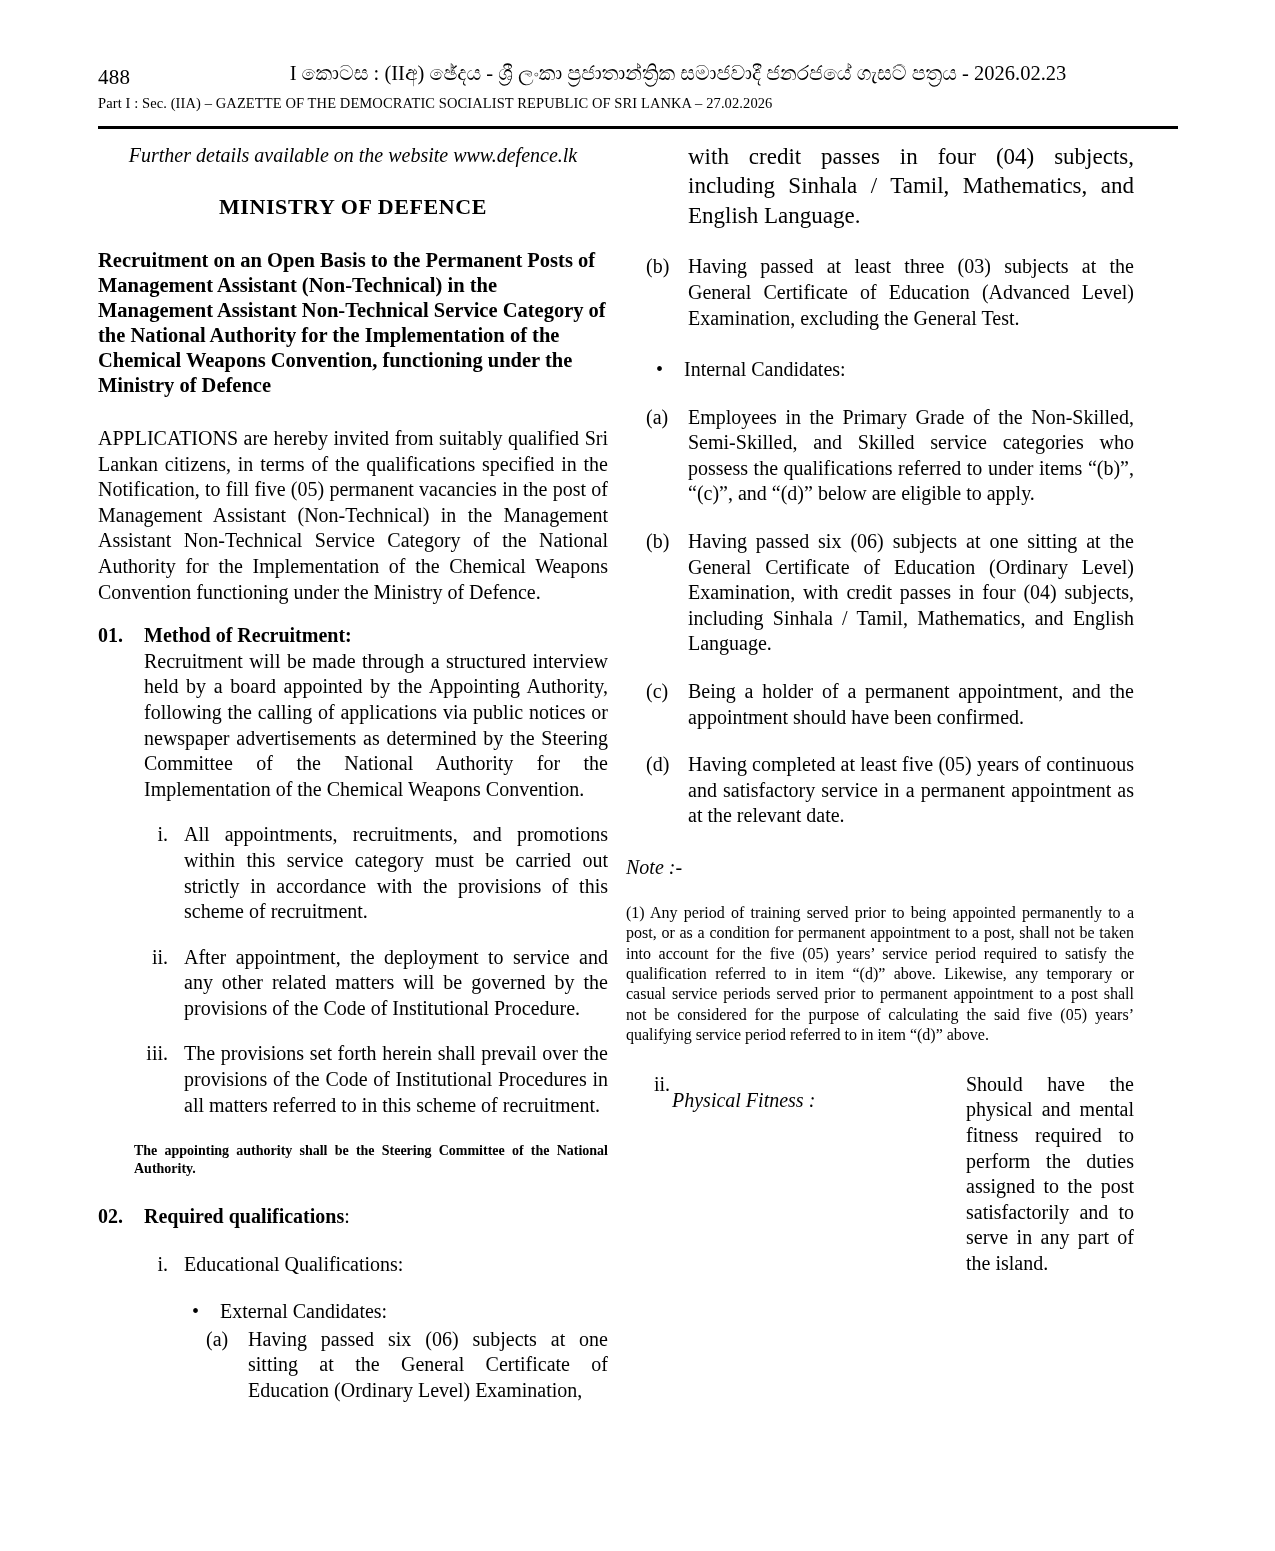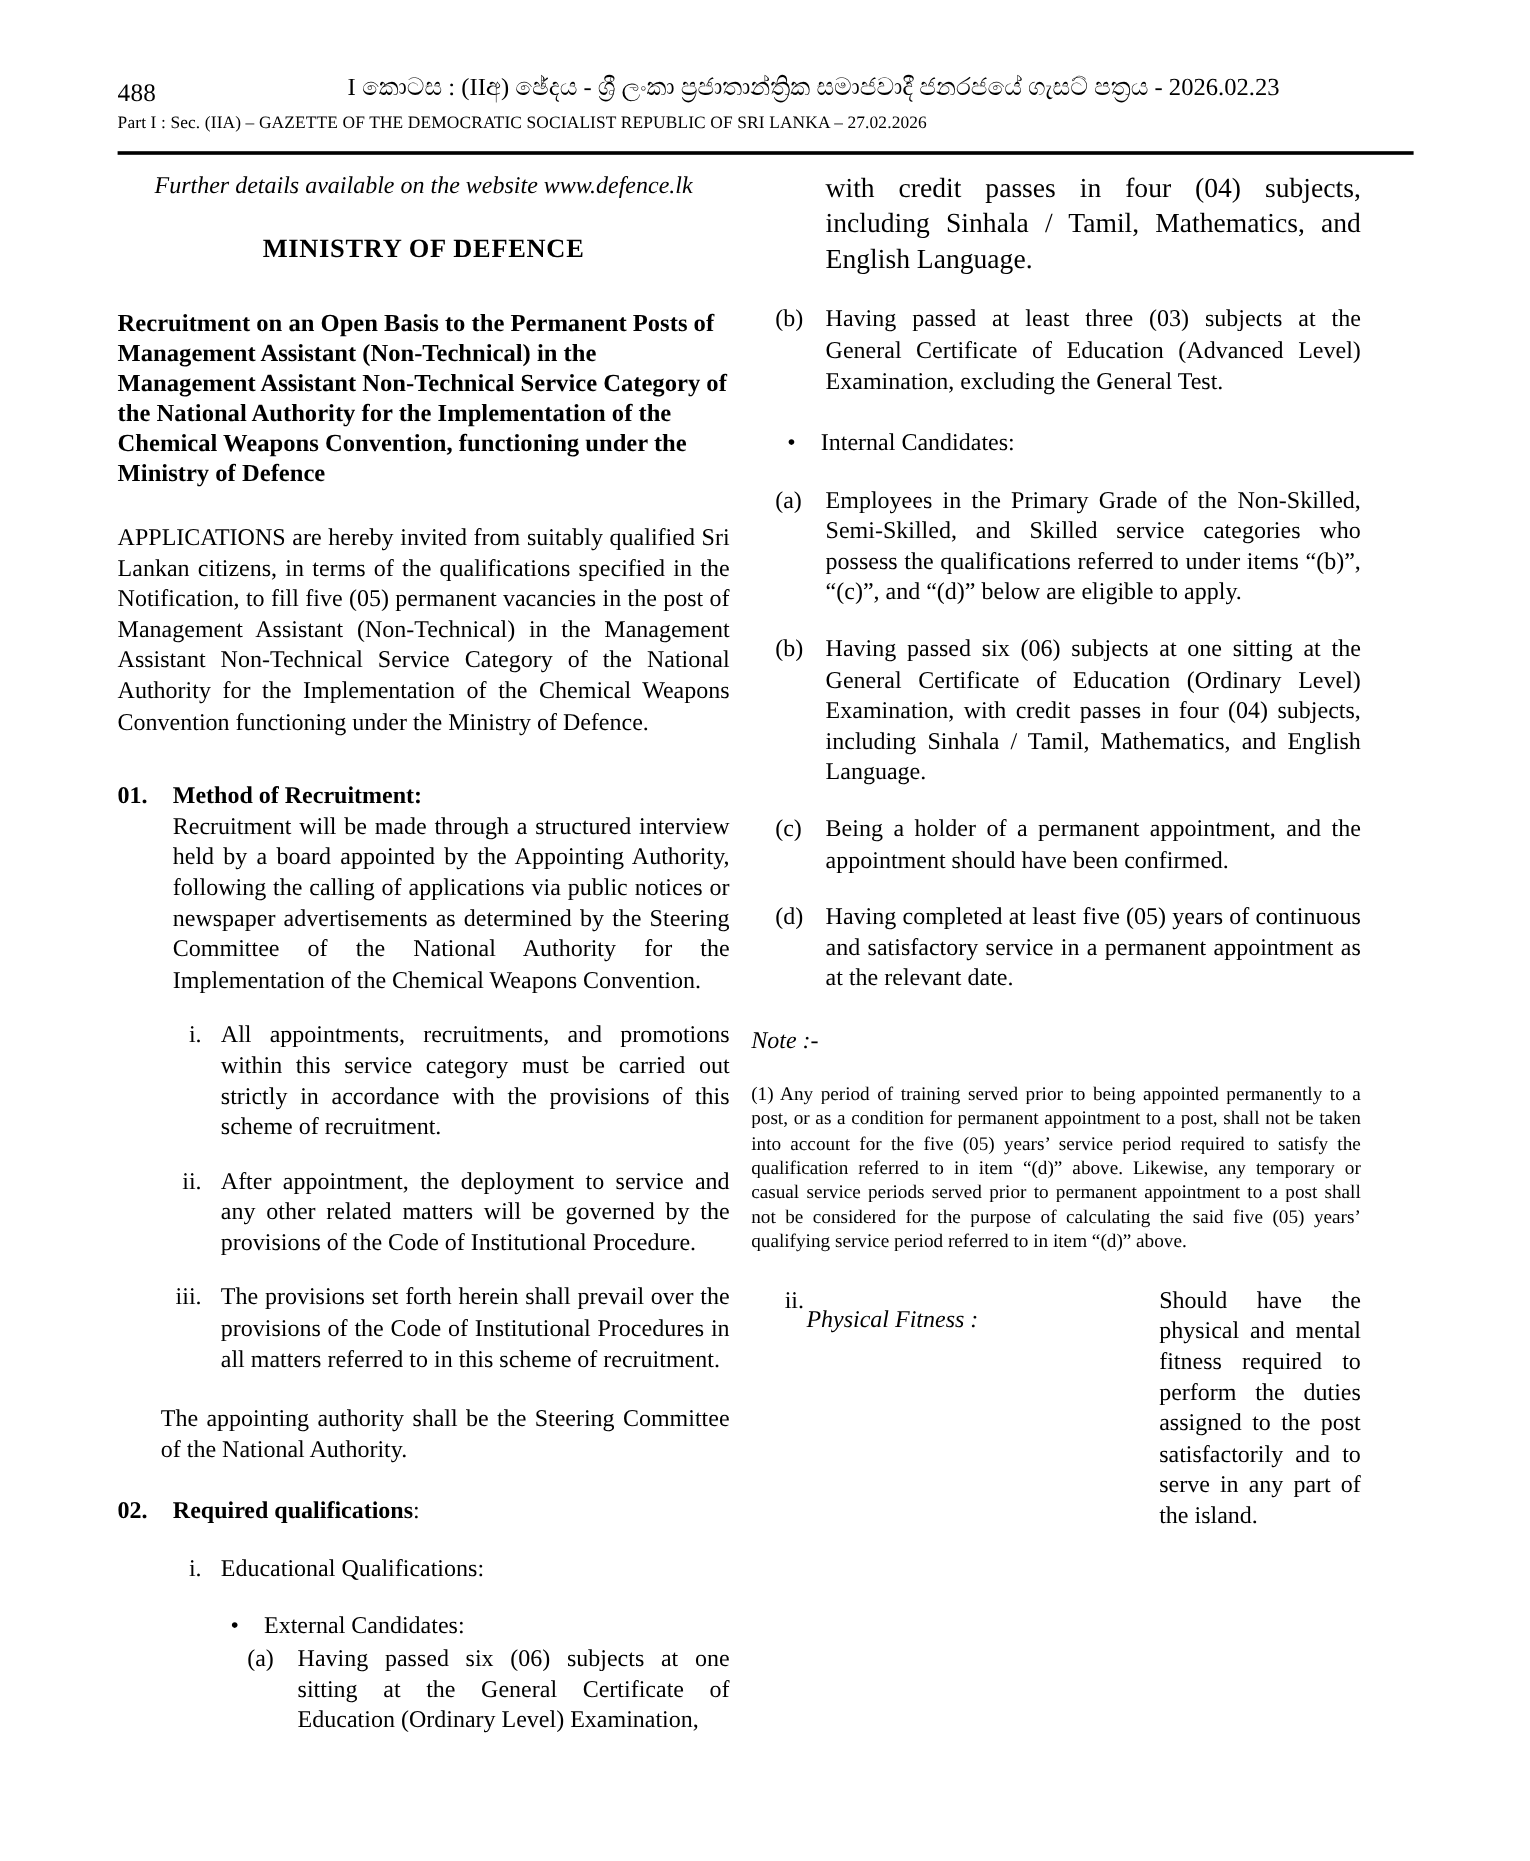--- a/index.html
+++ b/index.html
@@ -90,37 +90,37 @@
     text-align: center;
     line-height: 1.30;
     margin-bottom: 26px;
   }
 
   .ministry-head {
     text-align: center;
     font-weight: bold;
     font-size: 22px;
     letter-spacing: 0.6px;
-    margin-bottom: 38px;
+    margin-bottom: 28px;
   }
 
   .post-title {
     text-align: left;
     font-weight: bold;
     font-size: 20.5px;
     line-height: 1.22;
     margin-bottom: 28px;
   }
 
   .body-para {
     font-size: 20px;
     line-height: 1.28;
     text-align: justify;
     text-justify: inter-word;
-    margin-bottom: 36px;
+    margin-bottom: 18px;
   }
 
   
   .section {
     margin-top: 14px;
     margin-bottom: 4px;
   }
   .section-head {
     font-size: 20px;
     font-weight: bold;
@@ -161,25 +161,26 @@
     position: absolute;
     left: 36px;
     top: 0;
     width: 42px;
     text-align: right;
     padding-right: 8px;
     box-sizing: border-box;
   }
 
   .plain-indent-para {
-    font-size: 20px;
+    font-size: 14px;
     line-height: 1.28;
     text-align: justify;
     padding-left: 36px;
     margin-top: 24px;
+    font-weight: bold;
   }
 
   
   .roman-sub {
     position: relative;
     font-size: 20px;
     line-height: 1.28;
     padding-left: 86px;
     margin-top: 22px;
   }

